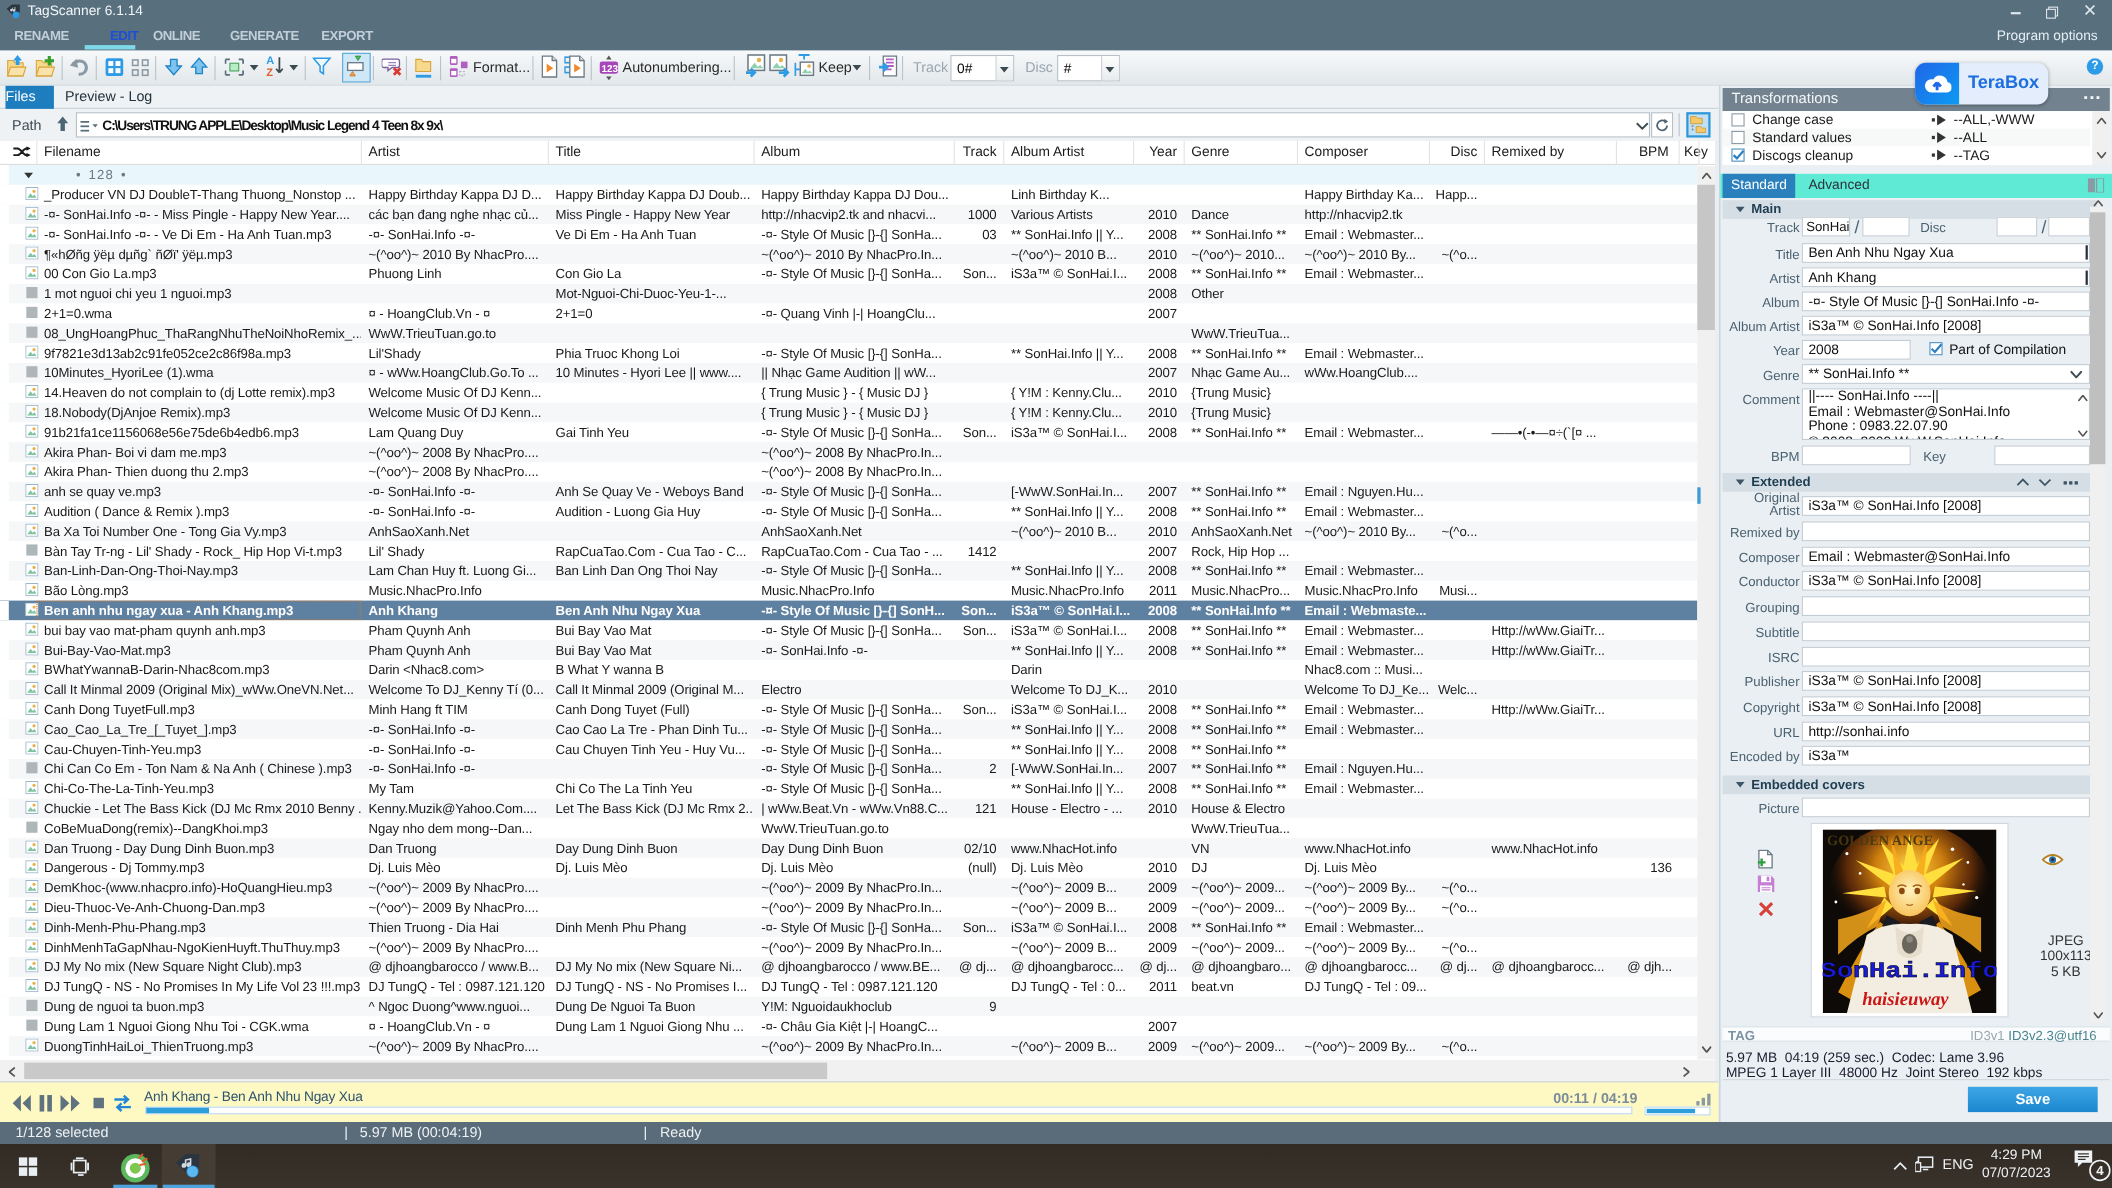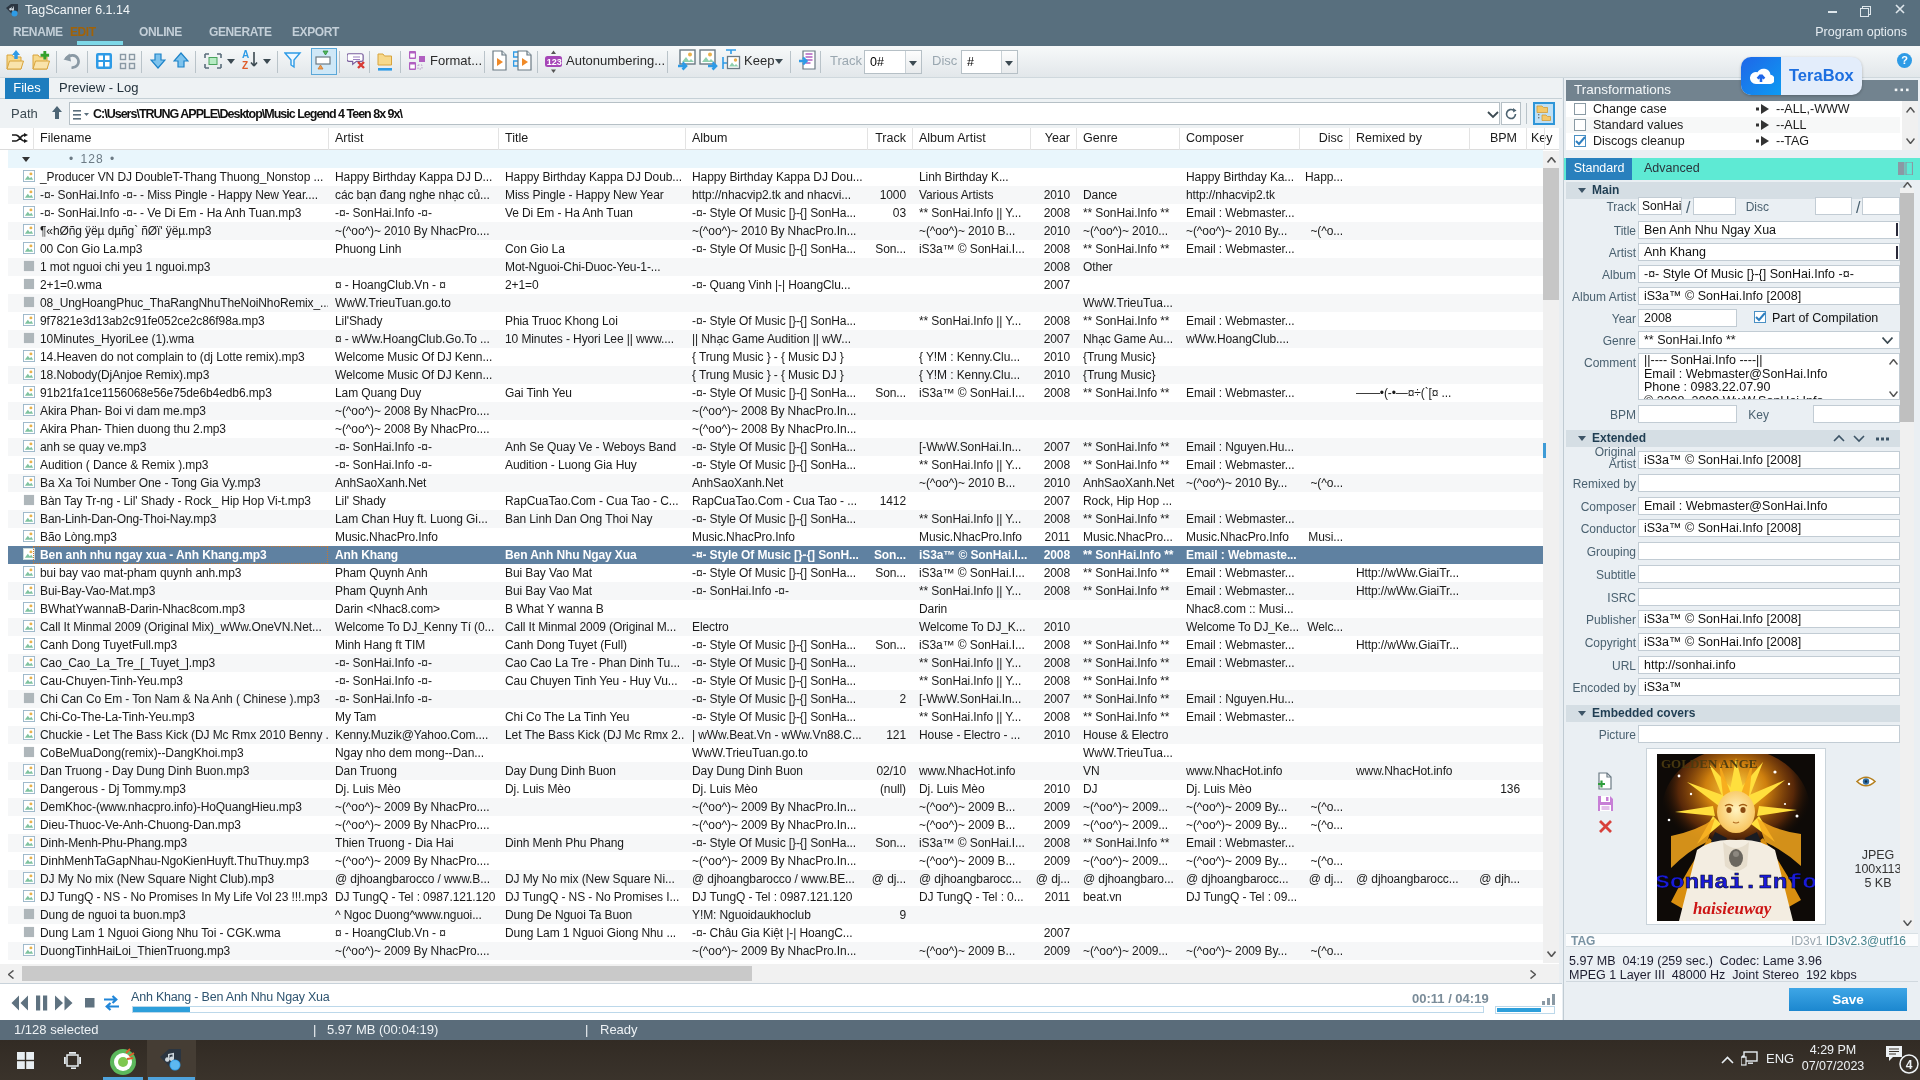--- a/index.html
+++ b/index.html
@@ -2,36 +2,36 @@
 <html><head><meta charset="utf-8"><style>
 *{margin:0;padding:0;box-sizing:border-box;}
 html,body{width:1920px;height:1080px;overflow:hidden;font-family:"Liberation Sans",sans-serif;}
 .abs{position:absolute;}
 #win{position:relative;width:1920px;height:1080px;background:#e9eef2;}
 
 #titlebar{position:absolute;left:0;top:0;width:1920px;height:46px;background:#586f7e;}
 #apptitle{position:absolute;left:25px;top:3px;color:#f2f6f8;font-size:12.5px;line-height:15px;}
 #appico{position:absolute;left:5px;top:3px;}
 .menu{position:absolute;top:25px;height:20px;font-size:12px;font-weight:bold;color:#c3cfd8;letter-spacing:-0.4px;}
-#m1{left:13px;} #m2{left:70px;color:#a16207;} #m3{left:139px;} #m4{left:209px;} #m5{left:292px;}
+#m1{left:13px;} #m2{left:100px;color:#1d4ed8;} #m3{left:139px;} #m4{left:209px;} #m5{left:292px;}
 #editline{position:absolute;left:77px;top:41px;width:46px;height:4px;background:#7ed8e8;}
 #winbtns{position:absolute;right:0;top:0;}
 #progopt{position:absolute;right:13px;top:25px;color:#e6edf2;font-size:12.5px;}
 
 #toolbar{position:absolute;left:0;top:46px;width:1920px;height:32px;background:linear-gradient(#f7f9fa,#e2e7ea);border-bottom:1px solid #cfd8dd;}
 .tsep{position:absolute;top:5px;width:1px;height:22px;background:#b9c3c9;}
 .tico{position:absolute;top:3px;}
 .tlabel{position:absolute;top:7px;font-size:13px;color:#2a2a2a;}
 .tgray{color:#9aa7b0;}
 .combo{position:absolute;top:4px;height:24px;background:#fff;border:1px solid #b6c0c6;}
 .combo .dd{position:absolute;right:0;top:0;width:16px;height:100%;background:linear-gradient(#fdfdfd,#e8ebed);border-left:1px solid #c9d1d6;}
 .dar{position:absolute;width:0;height:0;border-left:4px solid transparent;border-right:4px solid transparent;border-top:5px solid #3c4a52;}
 
 #tabsrow{position:absolute;left:0;top:78px;width:1562px;height:21px;background:#eef2f4;border-bottom:1px solid #c5d0d6;}
-#tabfiles{position:absolute;left:5px;top:0px;width:44px;height:36px;background:#1d7dbe;color:#fff;font-size:13px;text-align:center;line-height:20px;}
+#tabfiles{position:absolute;left:5px;top:0px;width:44px;height:36px;background:#1d7dbe;color:#fff;font-size:13px;text-align:left;line-height:20px;}
 #tabprev{position:absolute;left:59px;top:0px;width:120px;height:21px;color:#24323c;font-size:13px;line-height:20px;}
 #pathrow{position:absolute;left:0;top:99px;width:1562px;height:29px;background:#eef2f4;}
 #pathlbl{position:absolute;left:11px;top:7px;font-size:13px;color:#3c4a52;}
 #pathbox{position:absolute;left:69px;top:3px;width:1431px;height:23px;background:#fff;border:1px solid #b6c0c6;}
 #pathtxt{position:absolute;left:23px;top:4px;font-size:12.5px;font-weight:bold;color:#111;white-space:nowrap;letter-spacing:-1.0px;}
 #refbtn{position:absolute;left:1501px;top:3px;width:20px;height:23px;background:#fff;border:1px solid #b6c0c6;}
 #fldbtn{position:absolute;left:1533px;top:3px;width:22px;height:23px;background:#bfe0f5;border:2px solid #2f96d8;}
 
 #tbl{position:absolute;left:0;top:128px;width:1559px;height:836px;background:#fff;overflow:hidden;}
 #thead{position:absolute;left:0;top:0;width:1559px;height:22px;background:#fff;border-bottom:1px solid #dcdcdc;font-size:12.5px;color:#1a1a1a;}
@@ -59,21 +59,21 @@
 .ky{left:1526px;width:18px;padding-left:6px;}
 .foc{outline:1px dotted #c77730;outline:1px dotted #c77730;outline-offset:-1px;}
 
 #tvsb{position:absolute;left:1543px;top:151px;width:16px;height:812px;background:#f0f0f0;}
 #tvsb .thumb{position:absolute;left:0px;top:17px;width:16px;height:132px;background:#c6c6c6;}
 #tvsb .mark{position:absolute;left:0px;top:292px;width:3px;height:15px;background:#3e9bd6;}
 
 #hsb{position:absolute;left:0;top:964px;width:1559px;height:19px;background:#f1f1f1;}
 #hsb .thumb{position:absolute;left:22px;top:2px;width:730px;height:15px;background:#c9c9c9;}
 
-#player{position:absolute;left:0;top:983px;width:1562px;height:37px;background:#ffffff;border-top:1px solid #c8d2da;text-align:right;}
+#player{position:absolute;left:0;top:983px;width:1562px;height:37px;background:#fef9c3;border-top:1px solid #c8d2da;text-align:right;}
 .pico{position:absolute;top:7px;color:#5b6e7c;}
 #ptitle{position:absolute;left:131px;top:6px;font-size:12.5px;color:#2e5470;letter-spacing:-0.2px;}
 #pbar{position:absolute;left:132px;top:22px;width:1352px;height:7px;background:#fff;border:1px solid #bcd8ea;}
 #pbarfill{position:absolute;left:0px;top:0px;width:57px;height:5px;background:#2d9fdb;}
 #ptime{position:absolute;left:1412px;top:7px;font-size:13px;font-weight:bold;color:#7a8c99;}
 #vbar{position:absolute;left:1495px;top:22px;width:60px;height:8px;background:#fff;border:1px solid #bcd8ea;}
 #vbarfill{position:absolute;left:1px;top:1px;width:44px;height:4px;background:#2d9fdb;}
 
 #status{position:absolute;left:0;top:1020px;width:1920px;height:20px;background:#5a6c7a;color:#eef2f5;font-size:13px;line-height:20px;}
 #taskbar{position:absolute;left:0;top:1040px;width:1920px;height:40px;background:linear-gradient(#322b24,#3a332b);}

